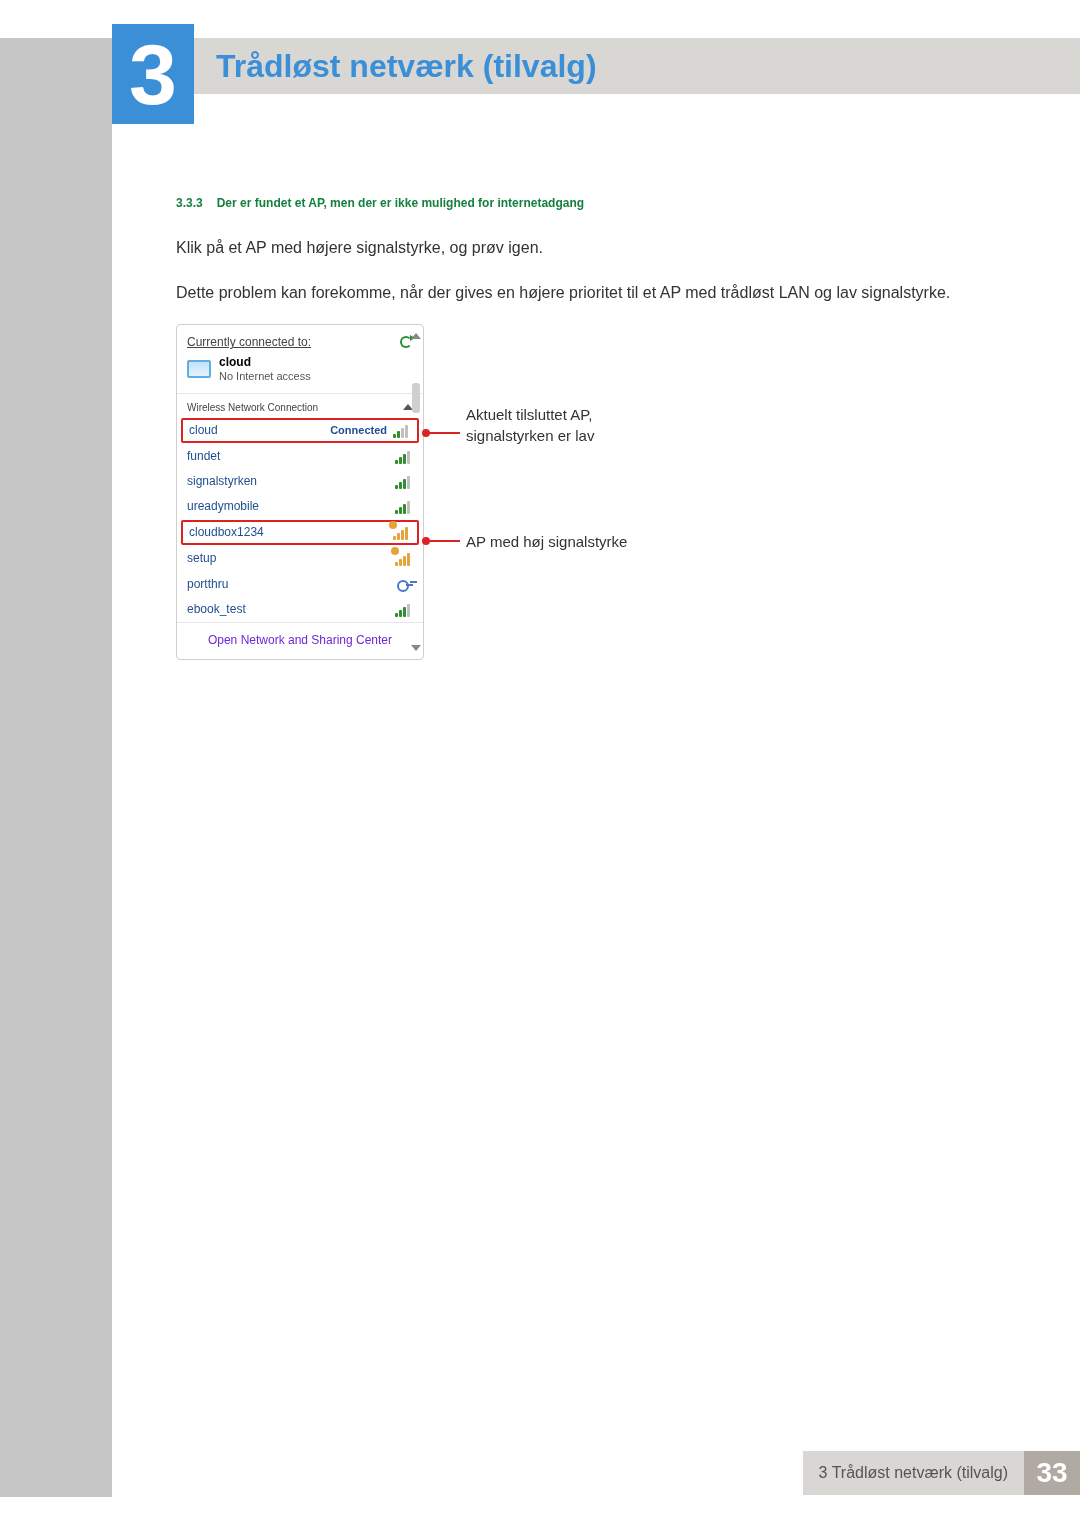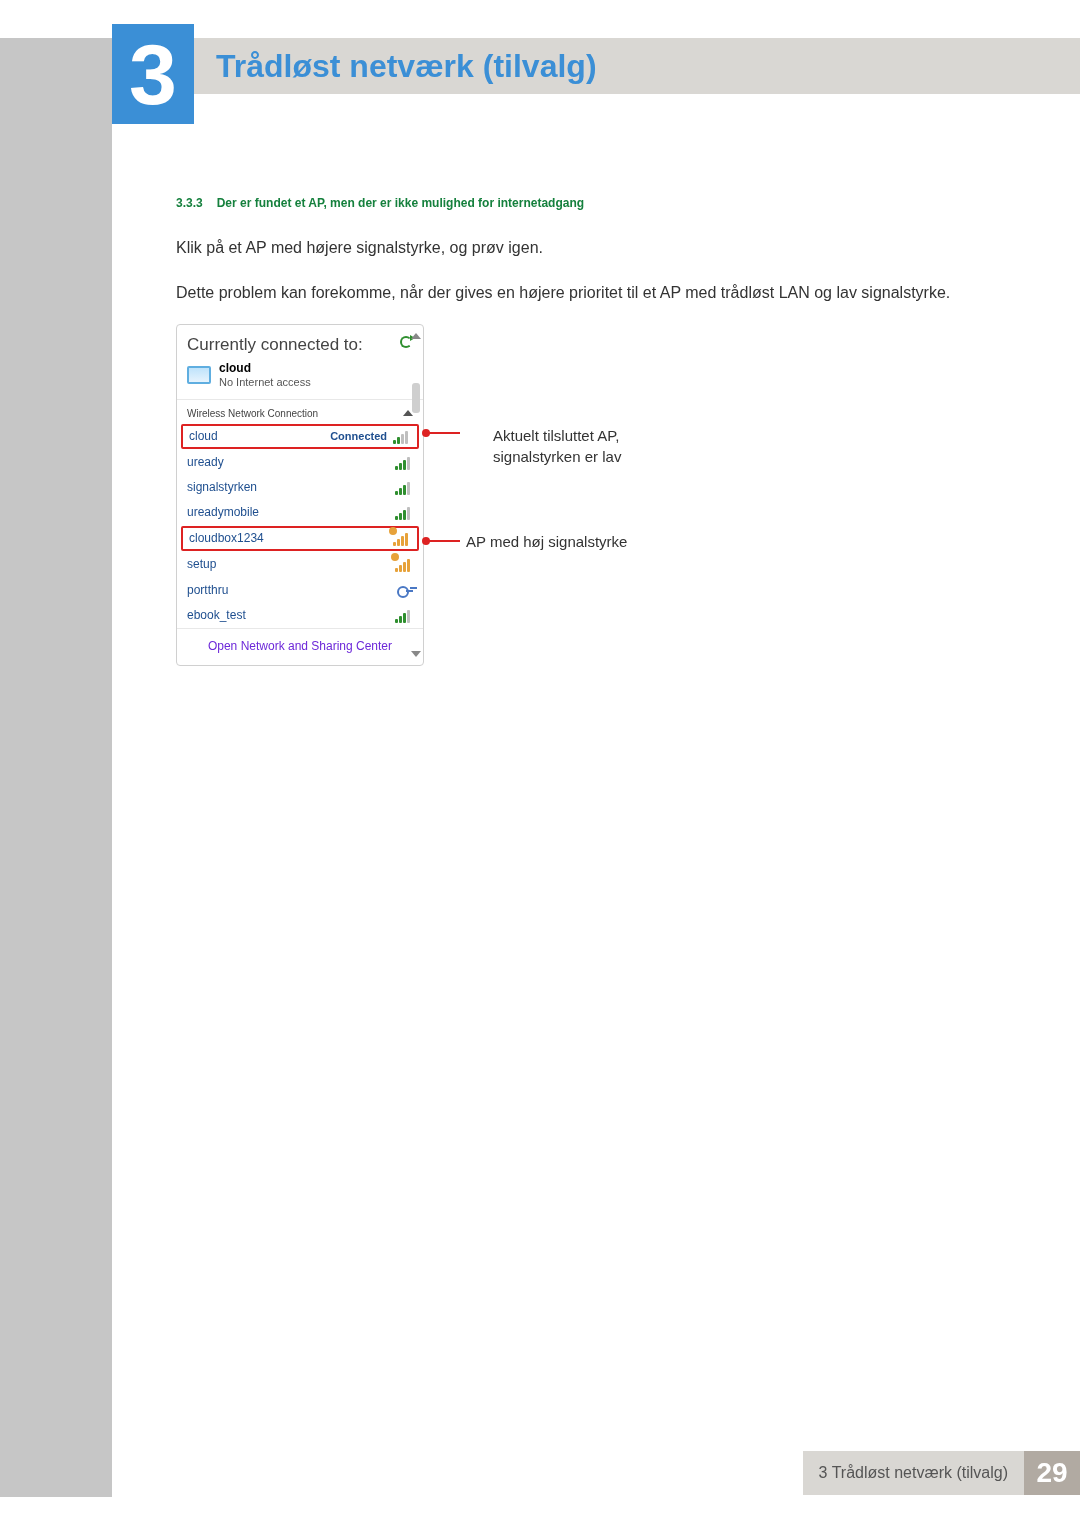--- a/index.html
+++ b/index.html
@@ -67,23 +67,23 @@
     width: 248px;
     background: #fff;
     border: 1px solid #d0d0d0;
     border-radius: 4px;
     font-size: 12px;
     color: #1f4f8f;
     position: relative;
   }
   .hdr {
     color: #444;
-    font-size: 17px;
+    font-size: 12px;
     padding: 10px 10px 4px 10px;
-    display: flex; justify-content: space-between; align-items: flex-start;
+    display: flex; justify-content: space-between; align-items: flex-start; text-decoration: underline;
   }
   .conn-block {
     padding: 2px 10px 10px 10px;
     display: flex; align-items: center; gap: 8px;
     border-bottom: 1px solid #e8e8e8;
   }
   .net-icon {
     width: 24px; height: 18px; display: inline-block; position: relative;
   }
   .net-icon::before {
@@ -244,21 +244,21 @@
         <span class="nm">cloud</span>
         <span class="status">Connected</span>
         <span class="bars low">
             <i></i>
             <i></i>
             <i></i>
             <i></i>
           </span>
       </div>
       <div class="net-item">
-        <span class="nm">uready</span>
+        <span class="nm">fundet</span>
         <span class="bars med">
             <i></i>
             <i></i>
             <i></i>
             <i></i>
           </span>
       </div>
       <div class="net-item">
         <span class="nm">signalstyrken</span>
         <span class="bars med">
@@ -313,26 +313,26 @@
 
       <div class="scroll-rail">
         <span class="arrow-up"></span>
         <span class="thumb"></span>
         <span class="arrow-down"></span>
       </div>
     </div>
 
     <div class="callouts">
       <div class="callout-line" style="top:108px; width:36px;"></div>
-      <div class="callout-text" style="top:101px;margin-left:27px;">
+      <div class="callout-text" style="top:80px;">
         <span>Aktuelt tilsluttet AP,</span><br>
         <span>signalstyrken er lav</span>
       </div>
       <div class="callout-line" style="top:216px; width:36px;"></div>
       <div class="callout-text" style="top:207px;">AP med høj signalstyrke</div>
     </div>
   </div>
 </div>
 
 <div class="footer">
   <div class="ftxt">3 Trådløst netværk (tilvalg)</div>
-  <div class="fnum">29</div>
+  <div class="fnum">33</div>
 </div>
 
 </body></html>

